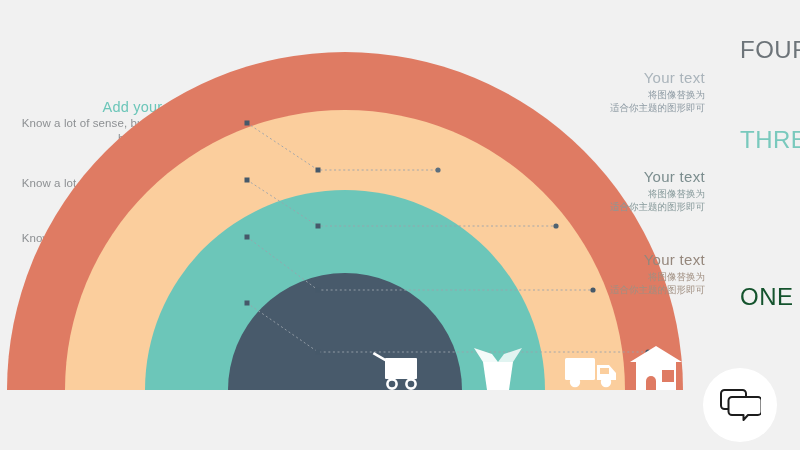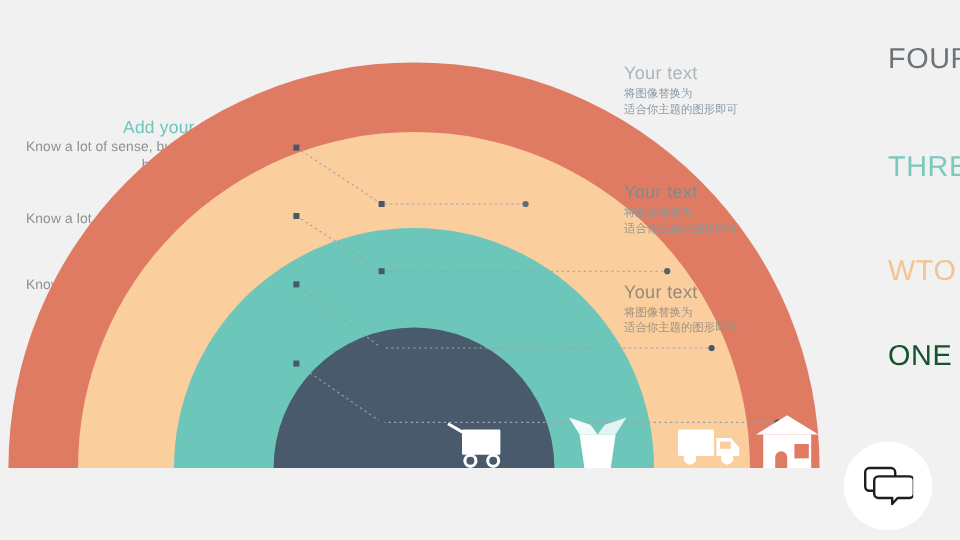--- a/index.html
+++ b/index.html
@@ -62,22 +62,23 @@
     width: 800px;
     height: 450px;
   }
   #arcs   { z-index: 1; }
   #lines  { z-index: 2; }
   #icons  { z-index: 3; }
 
   
   .arc-text {
     position: absolute;
-    text-align: left;
+    text-align: right;
     z-index: 4;
+    margin-top: 16px;
   }
   .arc-text .t-main {
     font-size: 15px;
     line-height: 20px;
     letter-spacing: .3px;
   }
   .arc-text .t-sub {
     font-size: 9.5px;
     line-height: 13px;
   }
@@ -230,21 +231,20 @@
   </div>
 
   <div class="arc-text on-peach" style="left:520px; top:234px; width:185px;">
     <div class="t-main">Your text</div>
     <div class="t-sub">将图像替换为</div>
     <div class="t-sub">适合你主题的图形即可</div>
   </div>
 
   <div class="side-label" style="top:36px;  color:#6d7479;">FOUR</div>
   <div class="side-label" style="top:126px; color:#79c9bd;">THREE</div>
-  <div class="side-label" style="top:212px; color:#f0c58f;">WTO</div>
   <div class="side-label" style="top:283px; color:#14532d;">ONE</div>
 
   <div id="chat-fab">
     <svg width="42" height="34" viewBox="0 0 42 34">
       <rect x="2" y="2" width="25" height="19" rx="3.5" fill="#ffffff" stroke="#1d1d1d" stroke-width="2"></rect>
       <path d="M13 9 h26 a3.5 3.5 0 0 1 3.5 3.5 v11 a3.5 3.5 0 0 1 -3.5 3.5 h-10 l-4.5 5 v-5 h-11.5 a3.5 3.5 0 0 1 -3.5 -3.5 v-11 a3.5 3.5 0 0 1 3.5 -3.5 z" fill="#ffffff" stroke="#1d1d1d" stroke-width="2" stroke-linejoin="round"></path>
     </svg>
   </div>
 
 </div>

